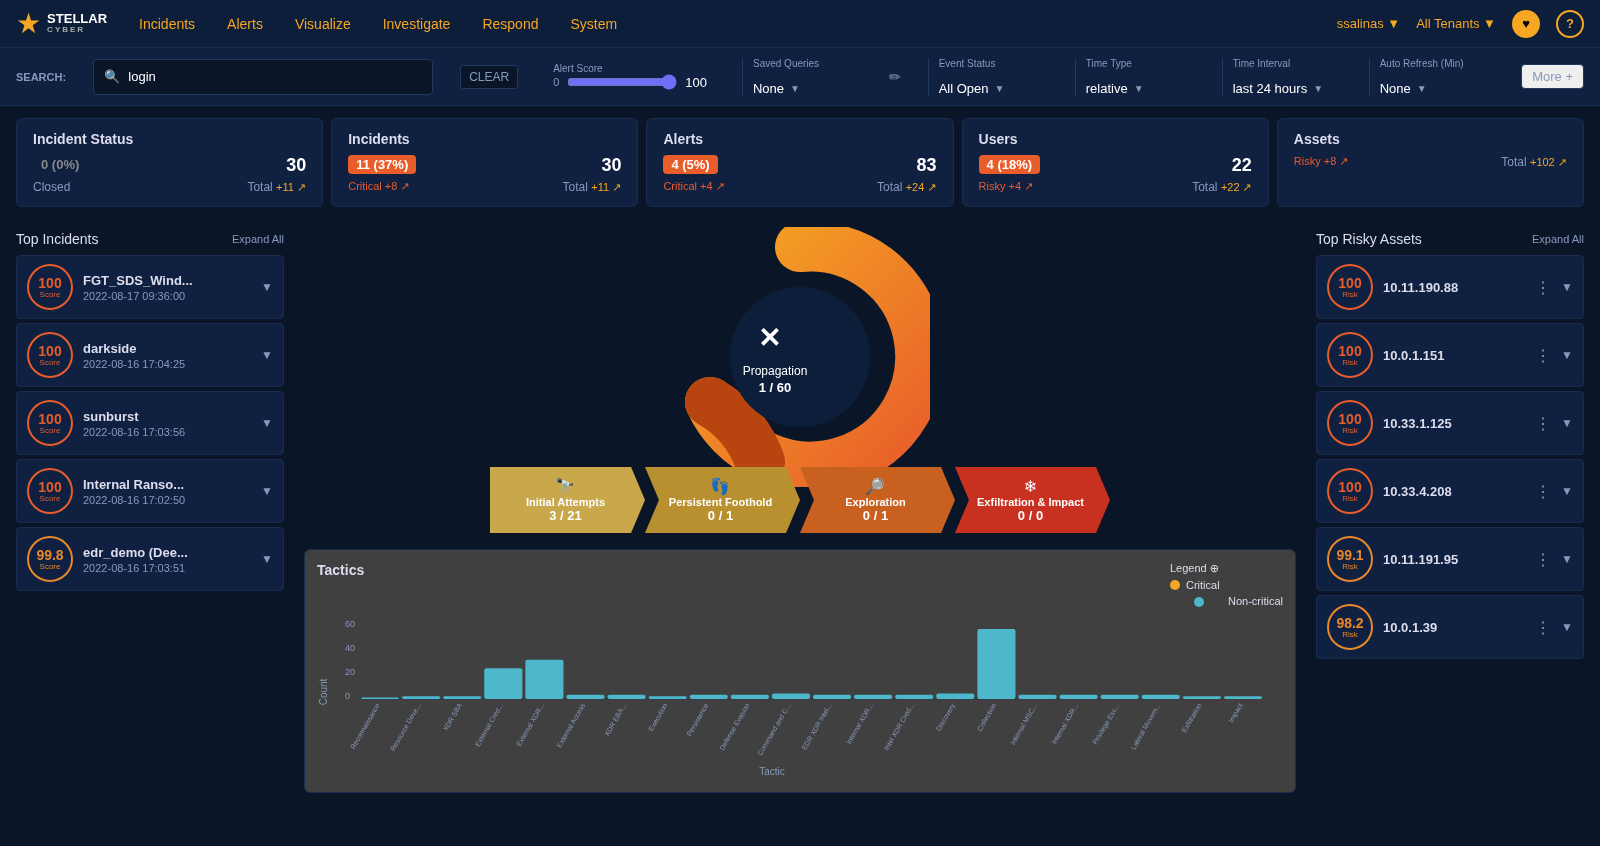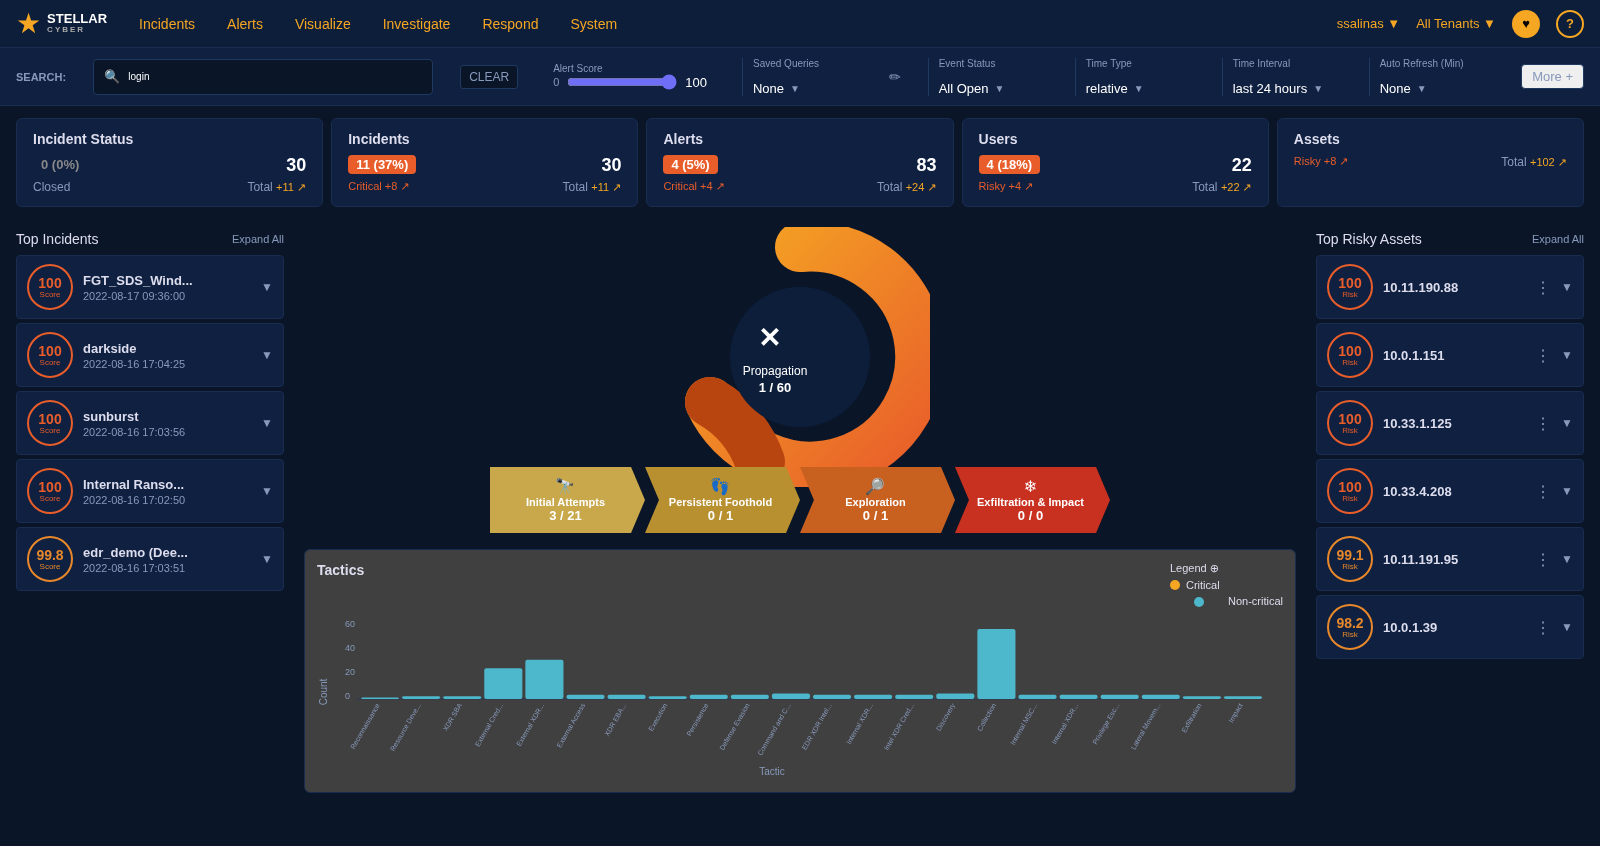--- a/index.html
+++ b/index.html
@@ -16,21 +16,21 @@
     .nav-right { display: flex; align-items: center; gap: 16px; }
     .nav-user { color: #f5a623; font-size: 13px; cursor: pointer; }
     .nav-tenant { color: #f5a623; font-size: 13px; cursor: pointer; }
     .nav-icon-btn { width: 28px; height: 28px; border-radius: 50%; background: #f5a623; display: flex; align-items: center; justify-content: center; cursor: pointer; color: #000; font-size: 13px; font-weight: bold; }
     .nav-icon-btn.outline { background: transparent; border: 2px solid #f5a623; color: #f5a623; }
 
     
     .searchbar { background: #0f2040; display: flex; align-items: center; height: 58px; padding: 0 16px; border-bottom: 1px solid #1a2d50; gap: 27px; }
     .search-label { color: #8899bb; font-size: 11px; font-weight: bold; white-space: nowrap; }
     .search-input-wrap { display: flex; align-items: center; background: #0a1628; border: 1px solid #1e3a60; border-radius: 4px; padding: 4px 10px; flex: 0 0 340px; height: 36px; }
-    .search-input-wrap input { background: transparent; border: none; color: #fff; font-size: 10px; outline: none; width: 280px; }
+    .search-input-wrap input { background: transparent; border: none; color: #fff; font-size: 13px; outline: none; width: 280px; }
     .search-icon { color: #8899bb; margin-right: 8px; cursor: pointer; }
     .clear-btn { color: #8899bb; font-size: 12px; cursor: pointer; padding: 4px 8px; border: 1px solid #1e3a60; border-radius: 3px; background: #0a1628; }
     .alert-score-wrap { display: flex; flex-direction: column; margin: 0 8px; min-width: 140px; }
     .filter-label { color: #8899bb; font-size: 10px; }
     .slider-row { display: flex; align-items: center; gap: 8px; }
     .slider-range { width: 110px; accent-color: #6e6ef7; }
     .slider-val { color: #fff; font-size: 13px; }
     .filter-dropdown { display: flex; flex-direction: column; cursor: pointer; padding: 0 10px; border-left: 1px solid #1e3a60; min-width: 120px; }
     .filter-dropdown .filter-val { color: #fff; font-size: 13px; display: flex; align-items: center; gap: 6px; margin-top: 12px; }
     .filter-dropdown .filter-val .arrow { color: #8899bb; font-size: 10px; }

